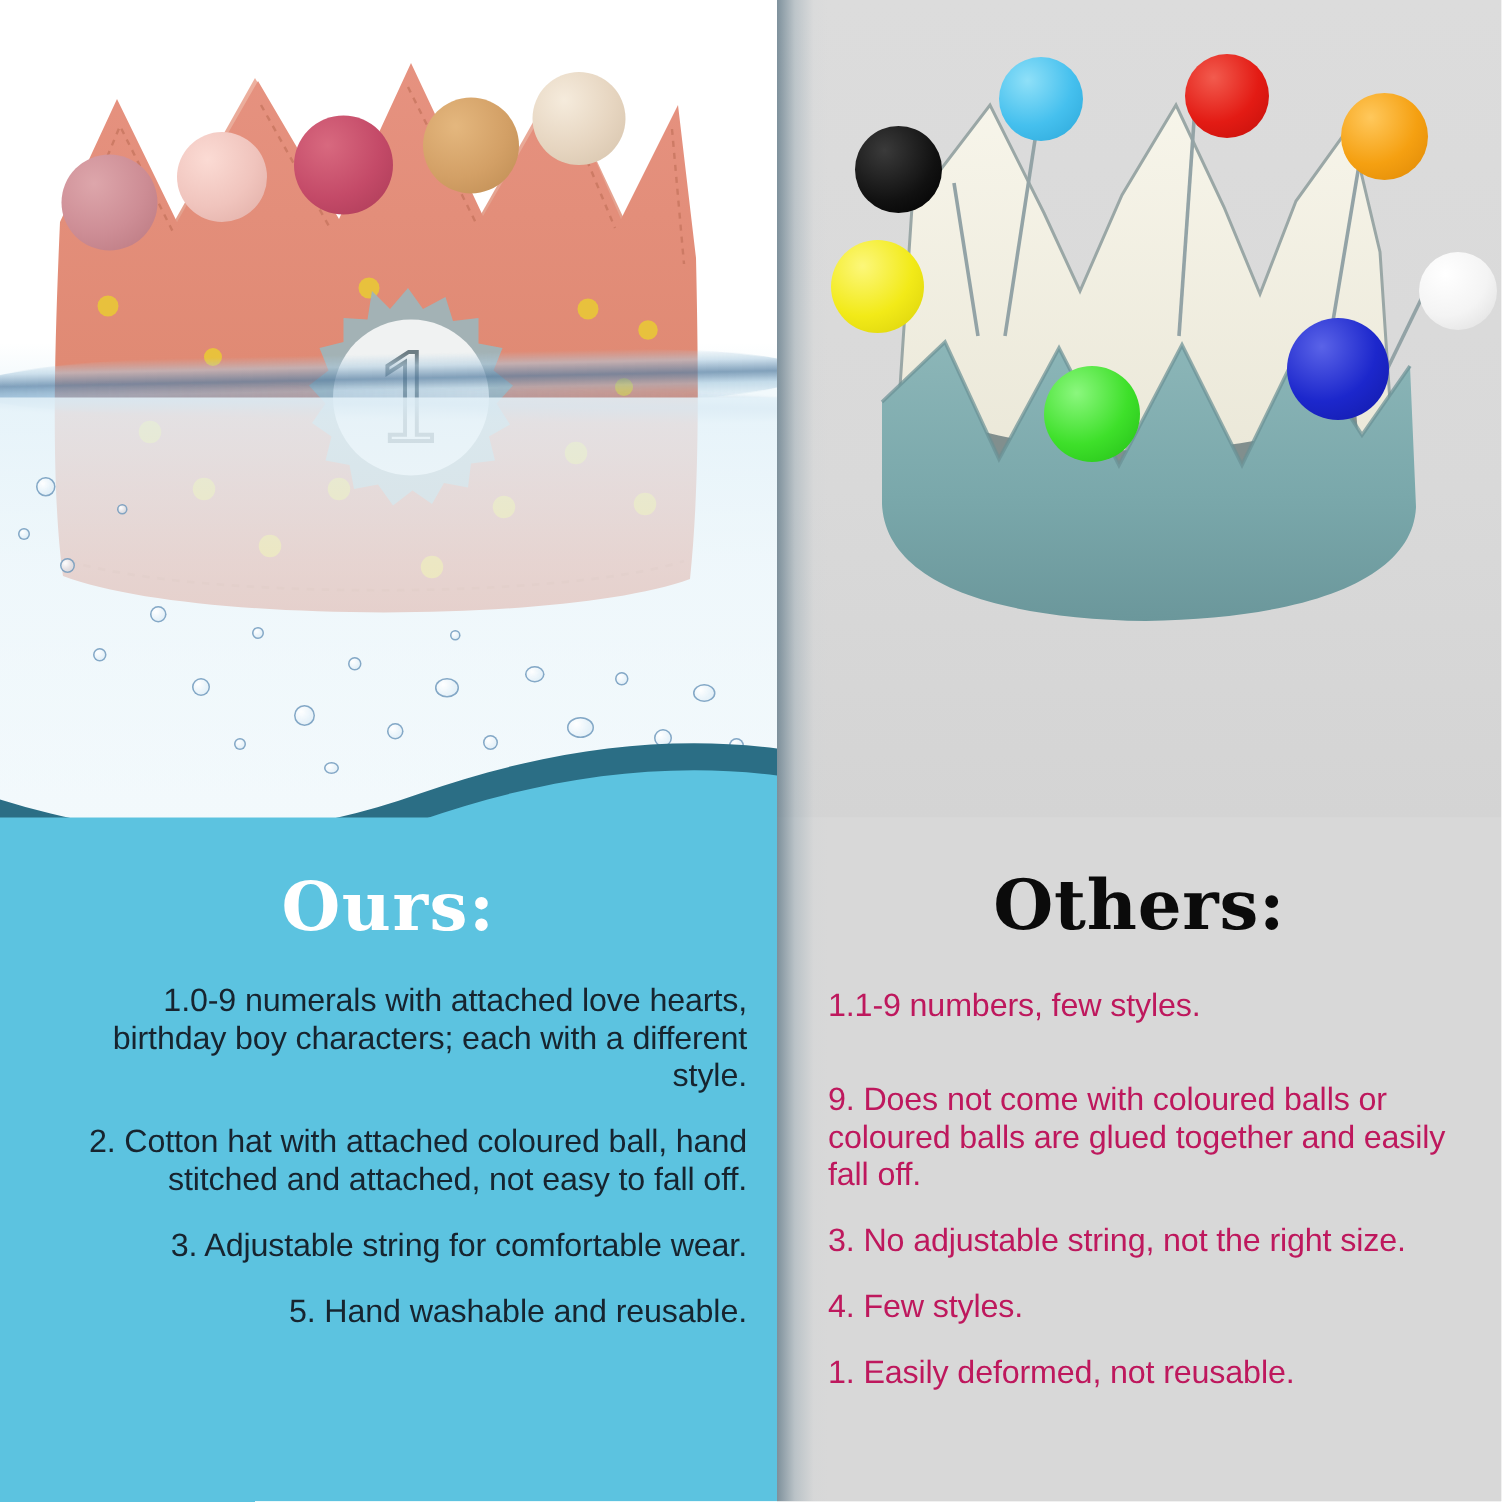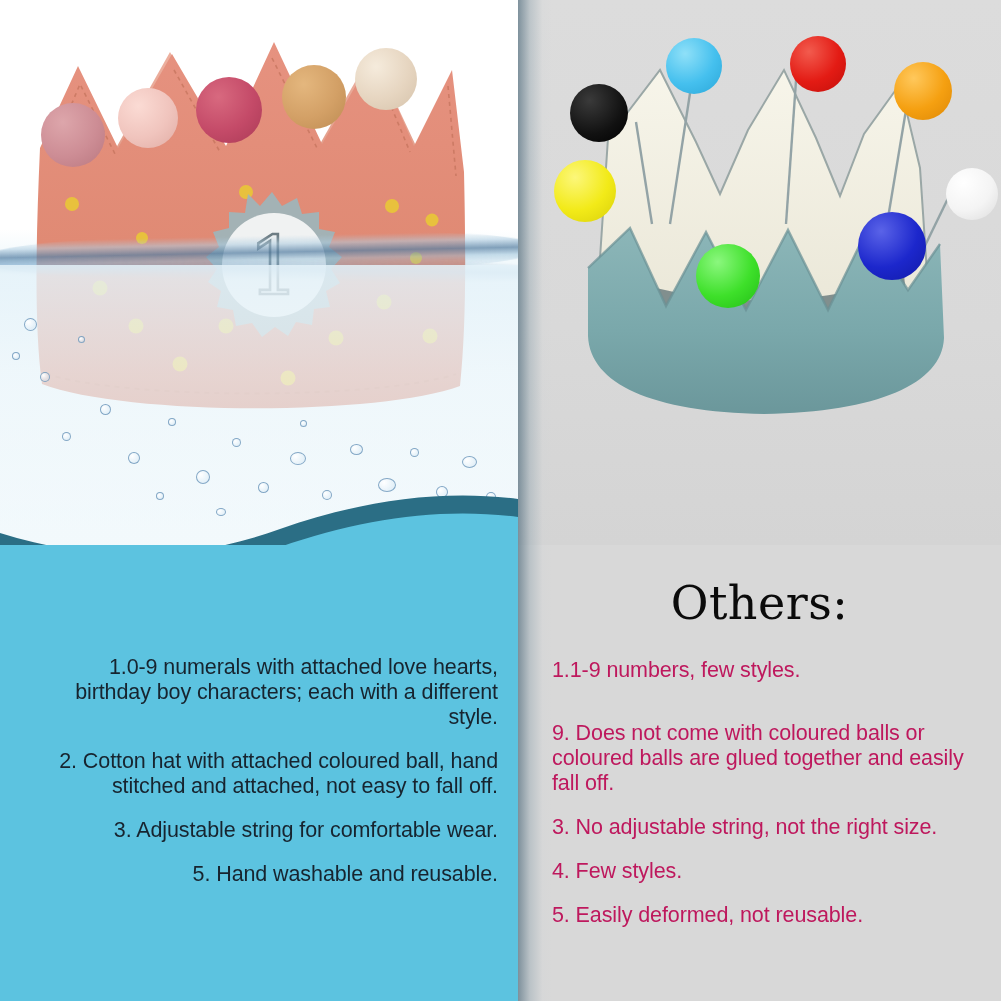--- a/index.html
+++ b/index.html
@@ -120,21 +120,21 @@
     position: absolute; left: 0; top: 0;
     width: 34px; height: 1001px;
     background: linear-gradient(90deg, rgba(95,120,135,0.75) 0%, rgba(150,168,178,0.45) 35%, rgba(205,210,213,0.15) 72%, rgba(216,216,216,0) 100%);
     z-index: 40;
   }
   .heading-right {
     position: absolute; left: 0; top: 576px; width: 483px;
     text-align: center;
     color: #0b0b0b;
     font-family: "DejaVu Serif", serif;
-    font-weight: normal;
+    font-weight: bold;
     font-size: 46px;
     letter-spacing: 0.5px;
   }
   .list-right {
     position: absolute; left: 34px; top: 658px; width: 440px;
   }
   .list-right .item {
     color: #be185d;
     font-size: 21.5px;
     line-height: 25px;
@@ -245,20 +245,21 @@
       <div class="bubble" style="left:342px;top:516px;width:8px;height:8px;"></div>
     </div>
 
     <svg class="wave-wrap" viewBox="0 0 518 130" preserveAspectRatio="none">
       <path d="M0,78 C90,106 180,110 280,74 C360,46 440,34 518,44 L518,130 L0,130 Z" fill="#2b6e85"></path>
       <path d="M0,96 C90,124 180,128 280,92 C360,64 440,52 518,62 L518,130 L0,130 Z" fill="#5cc3e0"></path>
     </svg>
 
     <div class="blue-area"></div>
 
+    <div class="heading-left">Ours:</div>
 
     <div class="list-left">
       <div class="item">1.0-9 numerals with attached love hearts, birthday boy characters; each with a different style.</div>
       <div class="item">2. Cotton hat with attached coloured ball, hand stitched and attached, not easy to fall off.</div>
       <div class="item">3. Adjustable string for comfortable wear.</div>
       <div class="item">5. Hand washable and reusable.</div>
     </div>
   </div>
 
   <div class="panel-right">
@@ -308,17 +309,17 @@
     <div class="right-lower"></div>
 
     <div class="heading-right">Others:</div>
 
     <div class="list-right">
       <div class="item">1.1-9 numbers, few styles.</div>
       <div class="item" style="margin-bottom:38px;"></div>
       <div class="item">9. Does not come with coloured balls or coloured balls are glued together and easily fall off.</div>
       <div class="item">3. No adjustable string, not the right size.</div>
       <div class="item">4. Few styles.</div>
-      <div class="item">5. Easily deformed, not reusable.</div>
+      <div class="item">1. Easily deformed, not reusable.</div>
     </div>
   </div>
 
 </div>
 
 </body></html>

